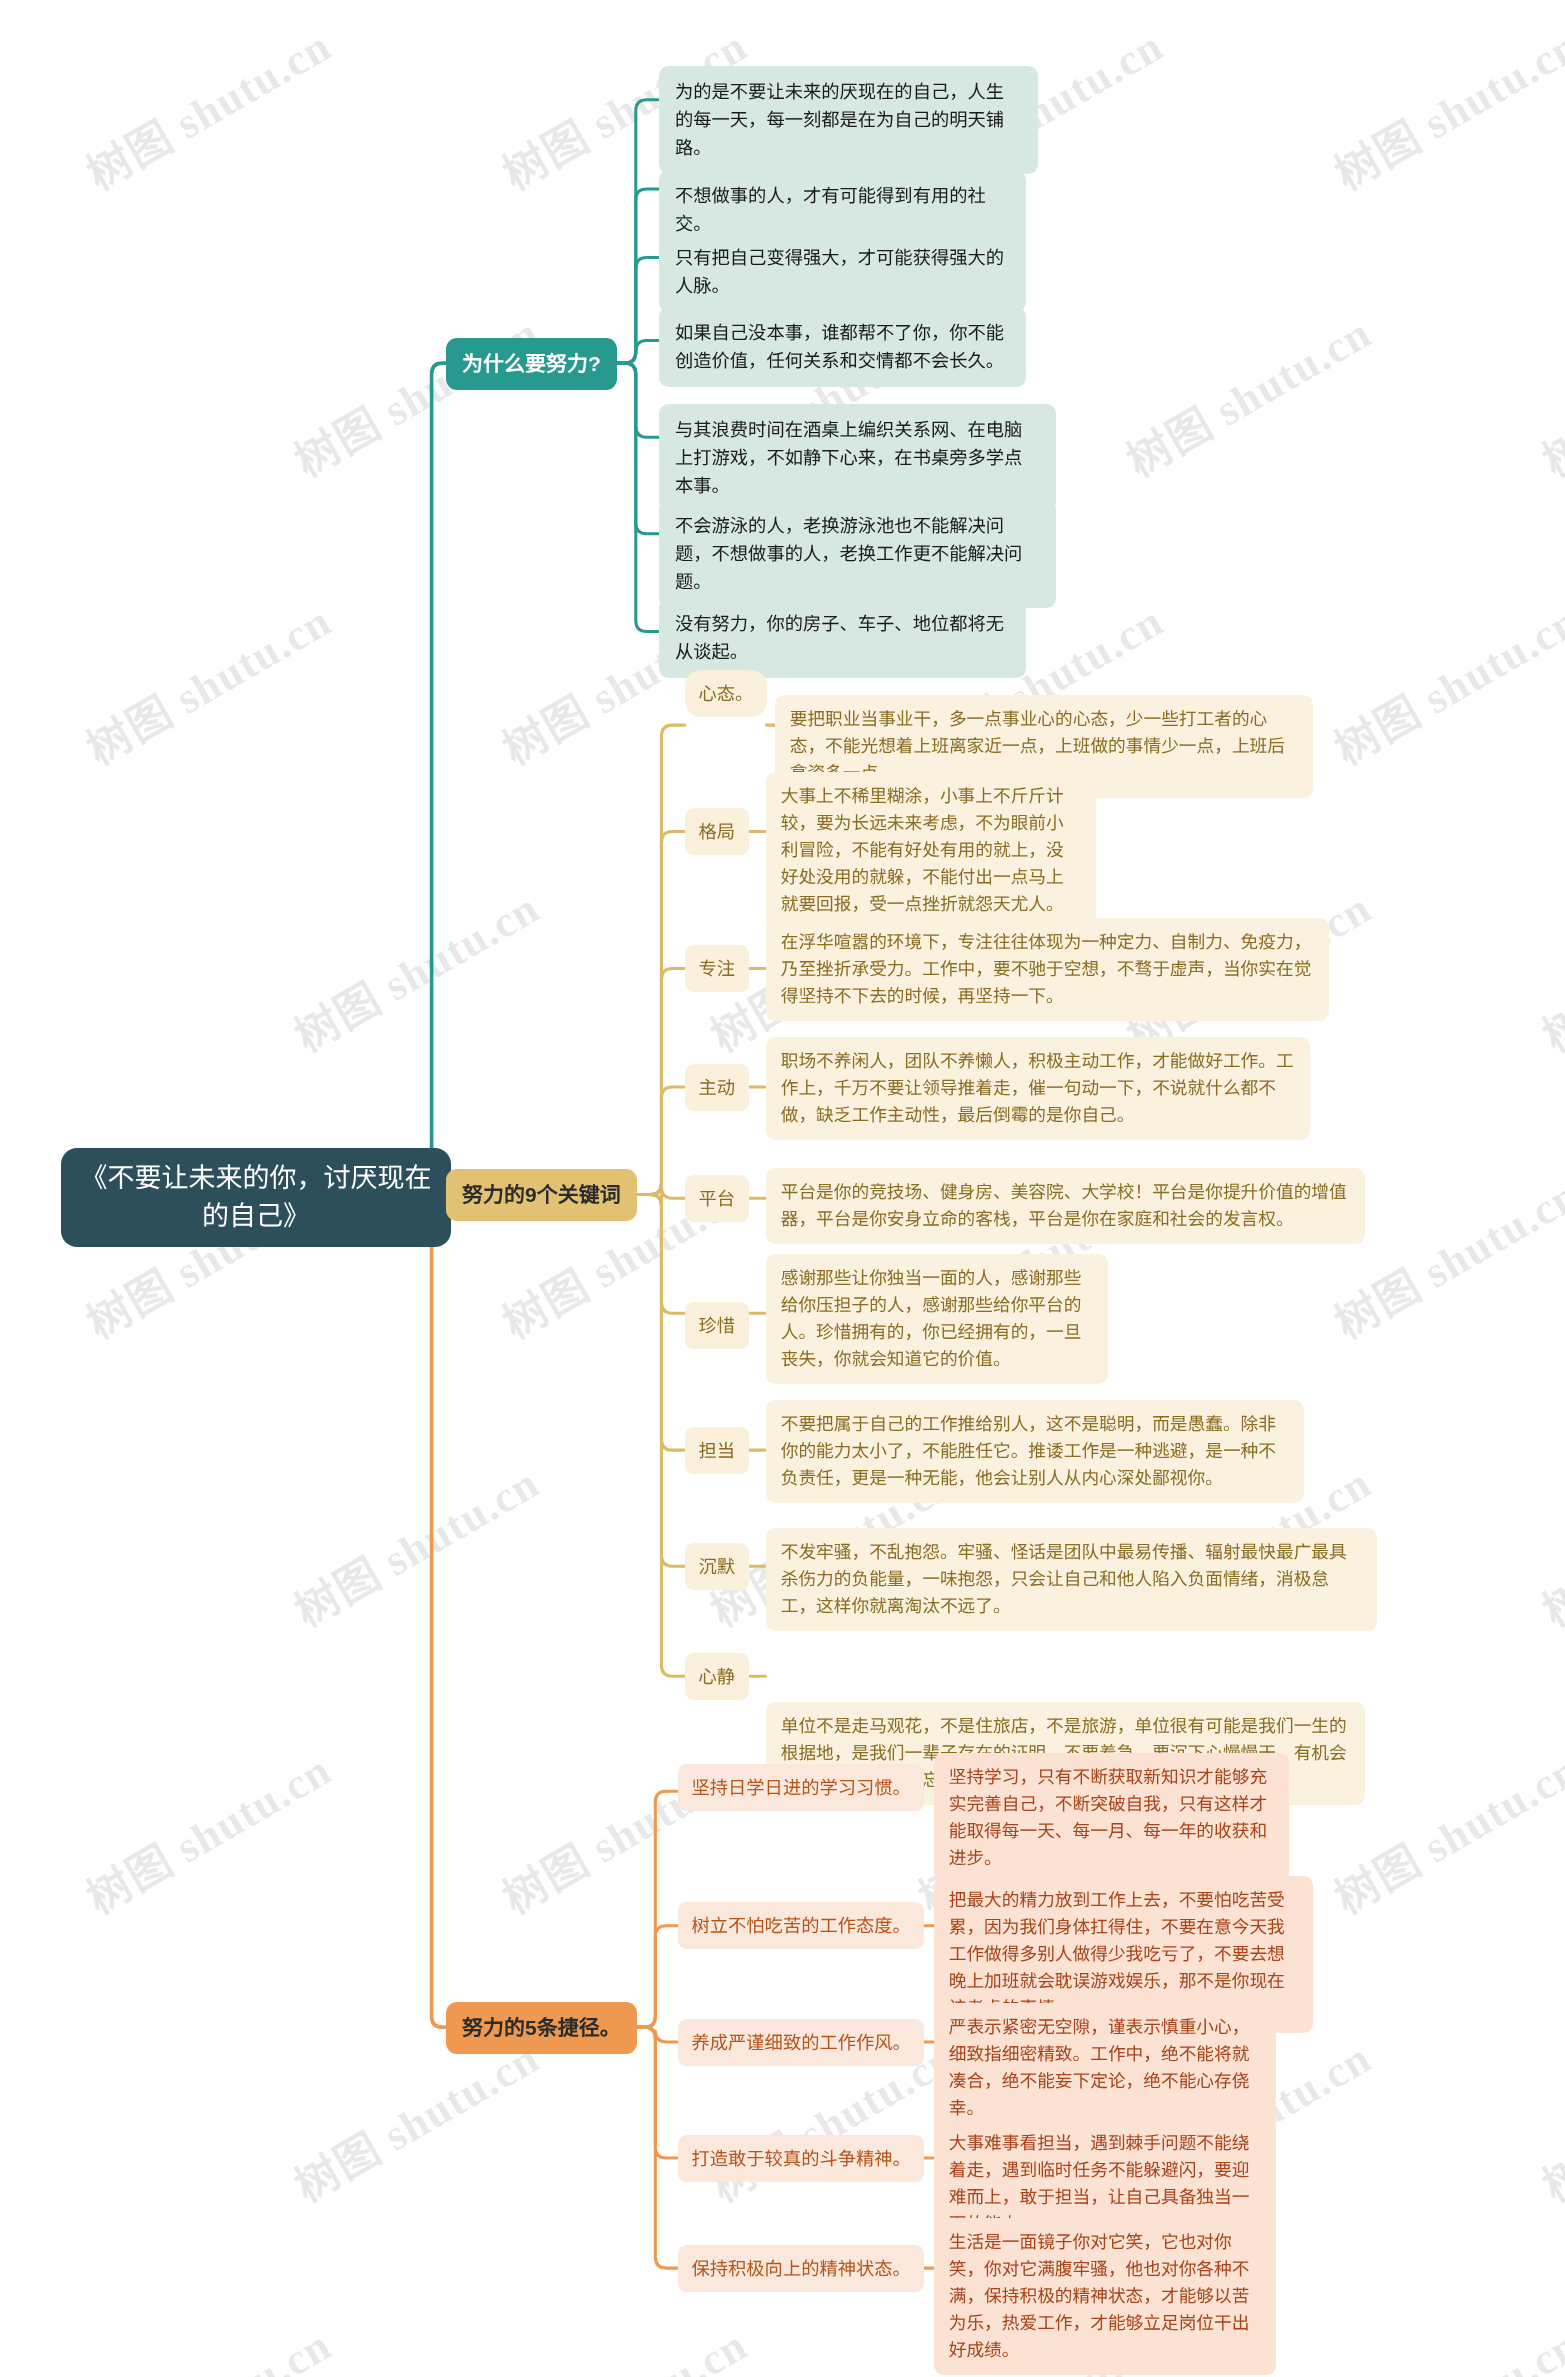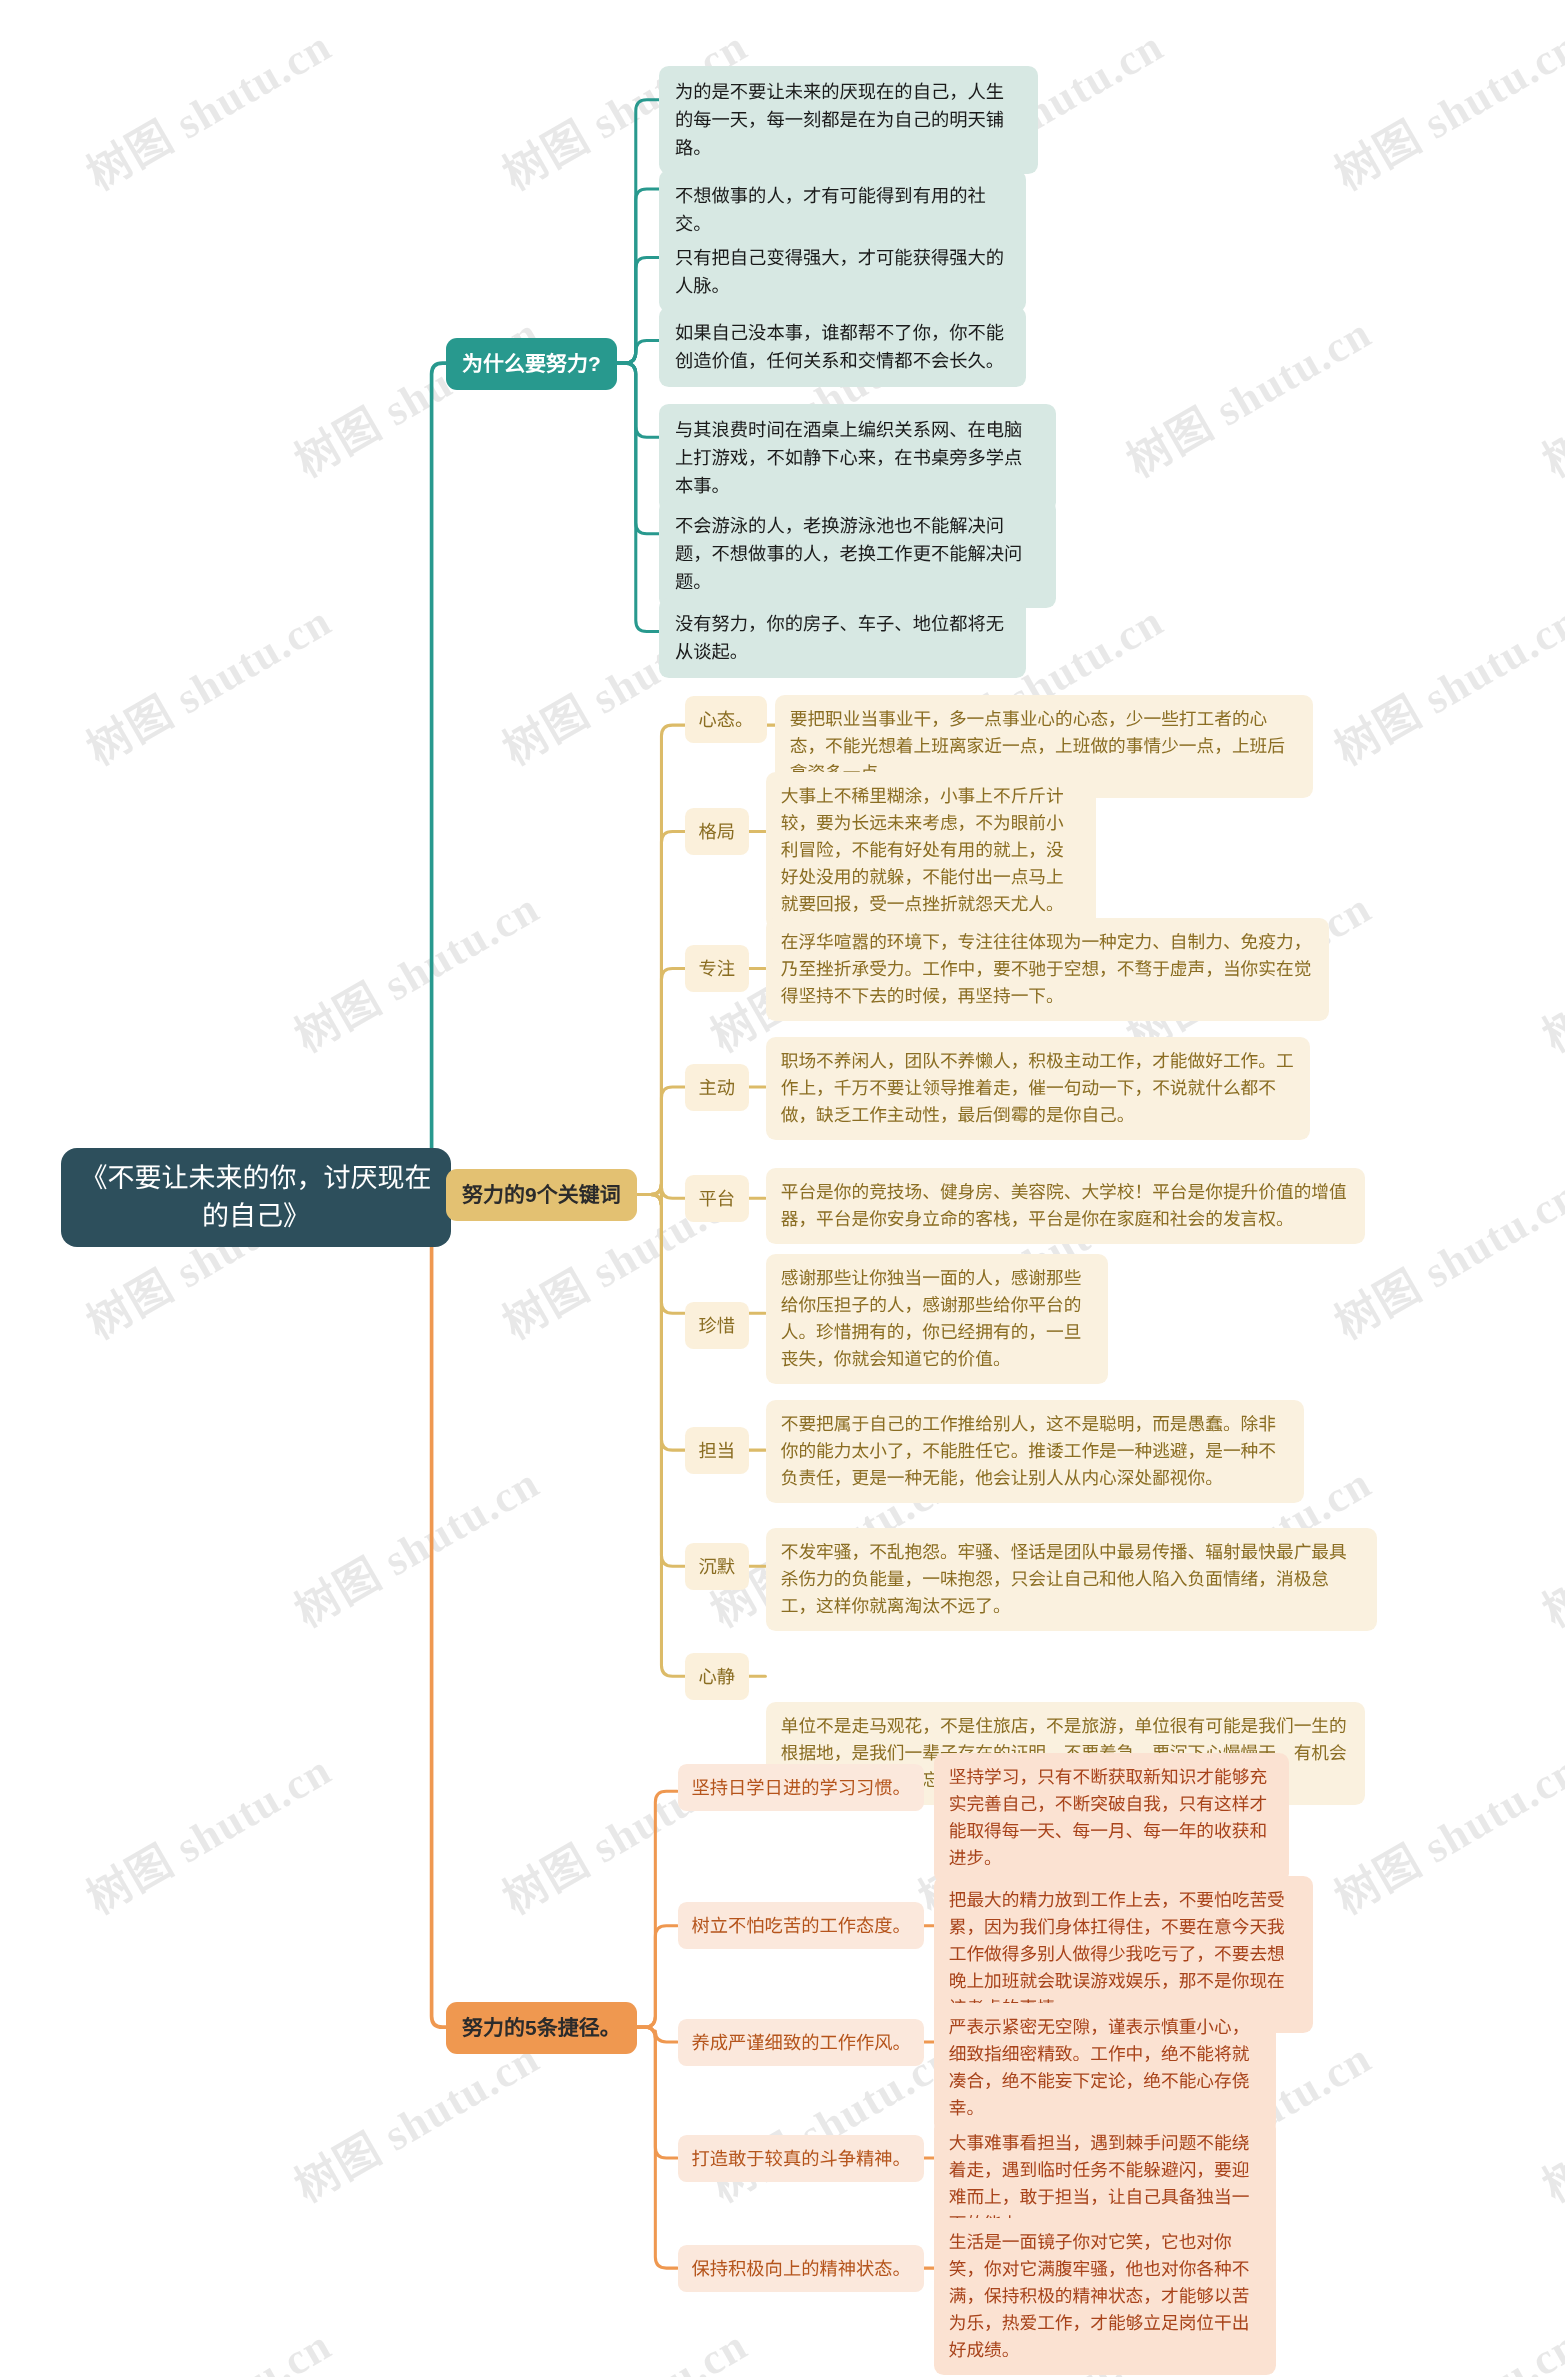--- a/index.html
+++ b/index.html
@@ -198,21 +198,21 @@
 <div class="node topic" id="topic-path5">努力的5条捷径。</div>
 
 <div id="nodes-mount">
     <div class="node leaf-teal" style="left: 659px; top: 66px; width: 379px;">为的是不要让未来的厌现在的自己，人生的每一天，每一刻都是在为自己的明天铺路。</div>
     <div class="node leaf-teal" style="left: 659px; top: 170px; width: 367px;">不想做事的人，才有可能得到有用的社交。</div>
     <div class="node leaf-teal" style="left: 659px; top: 232px; width: 367px;">只有把自己变得强大，才可能获得强大的人脉。</div>
     <div class="node leaf-teal" style="left: 659px; top: 307px; width: 367px;">如果自己没本事，谁都帮不了你，你不能创造价值，任何关系和交情都不会长久。</div>
     <div class="node leaf-teal" style="left: 659px; top: 404px; width: 397px;">与其浪费时间在酒桌上编织关系网、在电脑上打游戏，不如静下心来，在书桌旁多学点本事。</div>
     <div class="node leaf-teal" style="left: 659px; top: 500px; width: 397px;">不会游泳的人，老换游泳池也不能解决问题，不想做事的人，老换工作更不能解决问题。</div>
     <div class="node leaf-teal" style="left: 659px; top: 598px; width: 367px;">没有努力，你的房子、车子、地位都将无从谈起。</div>
-    <div class="node chip-gold" style="left: 685px; top: 696px;">心态。</div>
+    <div class="node chip-gold" style="left: 685px; top: 670px; border-radius: 16px;">心态。</div>
     <div class="node leaf-gold" style="left: 775px; top: 695px; width: 538px;">要把职业当事业干，多一点事业心的心态，少一些打工者的心态，不能光想着上班离家近一点，上班做的事情少一点，上班后拿资多一点。</div>
     <div class="node chip-gold" style="left: 685px; top: 808px;">格局</div>
     <div class="node leaf-gold" style="left: 766px; top: 772px; width: 330px;">大事上不稀里糊涂，小事上不斤斤计较，要为长远未来考虑，不为眼前小利冒险，不能有好处有用的就上，没好处没用的就躲，不能付出一点马上就要回报，受一点挫折就怨天尤人。</div>
     <div class="node chip-gold" style="left: 685px; top: 945px;">专注</div>
     <div class="node leaf-gold" style="left: 766px; top: 918px; width: 563px;">在浮华喧嚣的环境下，专注往往体现为一种定力、自制力、免疫力，乃至挫折承受力。工作中，要不驰于空想，不骛于虚声，当你实在觉得坚持不下去的时候，再坚持一下。</div>
     <div class="node chip-gold" style="left: 685px; top: 1064px;">主动</div>
     <div class="node leaf-gold" style="left: 766px; top: 1037px; width: 544px;">职场不养闲人，团队不养懒人，积极主动工作，才能做好工作。工作上，千万不要让领导推着走，催一句动一下，不说就什么都不做，缺乏工作主动性，最后倒霉的是你自己。</div>
     <div class="node chip-gold" style="left: 685px; top: 1175px;">平台</div>
     <div class="node leaf-gold" style="left: 766px; top: 1168px; width: 599px;">平台是你的竞技场、健身房、美容院、大学校！平台是你提升价值的增值器，平台是你安身立命的客栈，平台是你在家庭和社会的发言权。</div>
     <div class="node chip-gold" style="left: 685px; top: 1290px; margin-top: 12px;">珍惜</div>

